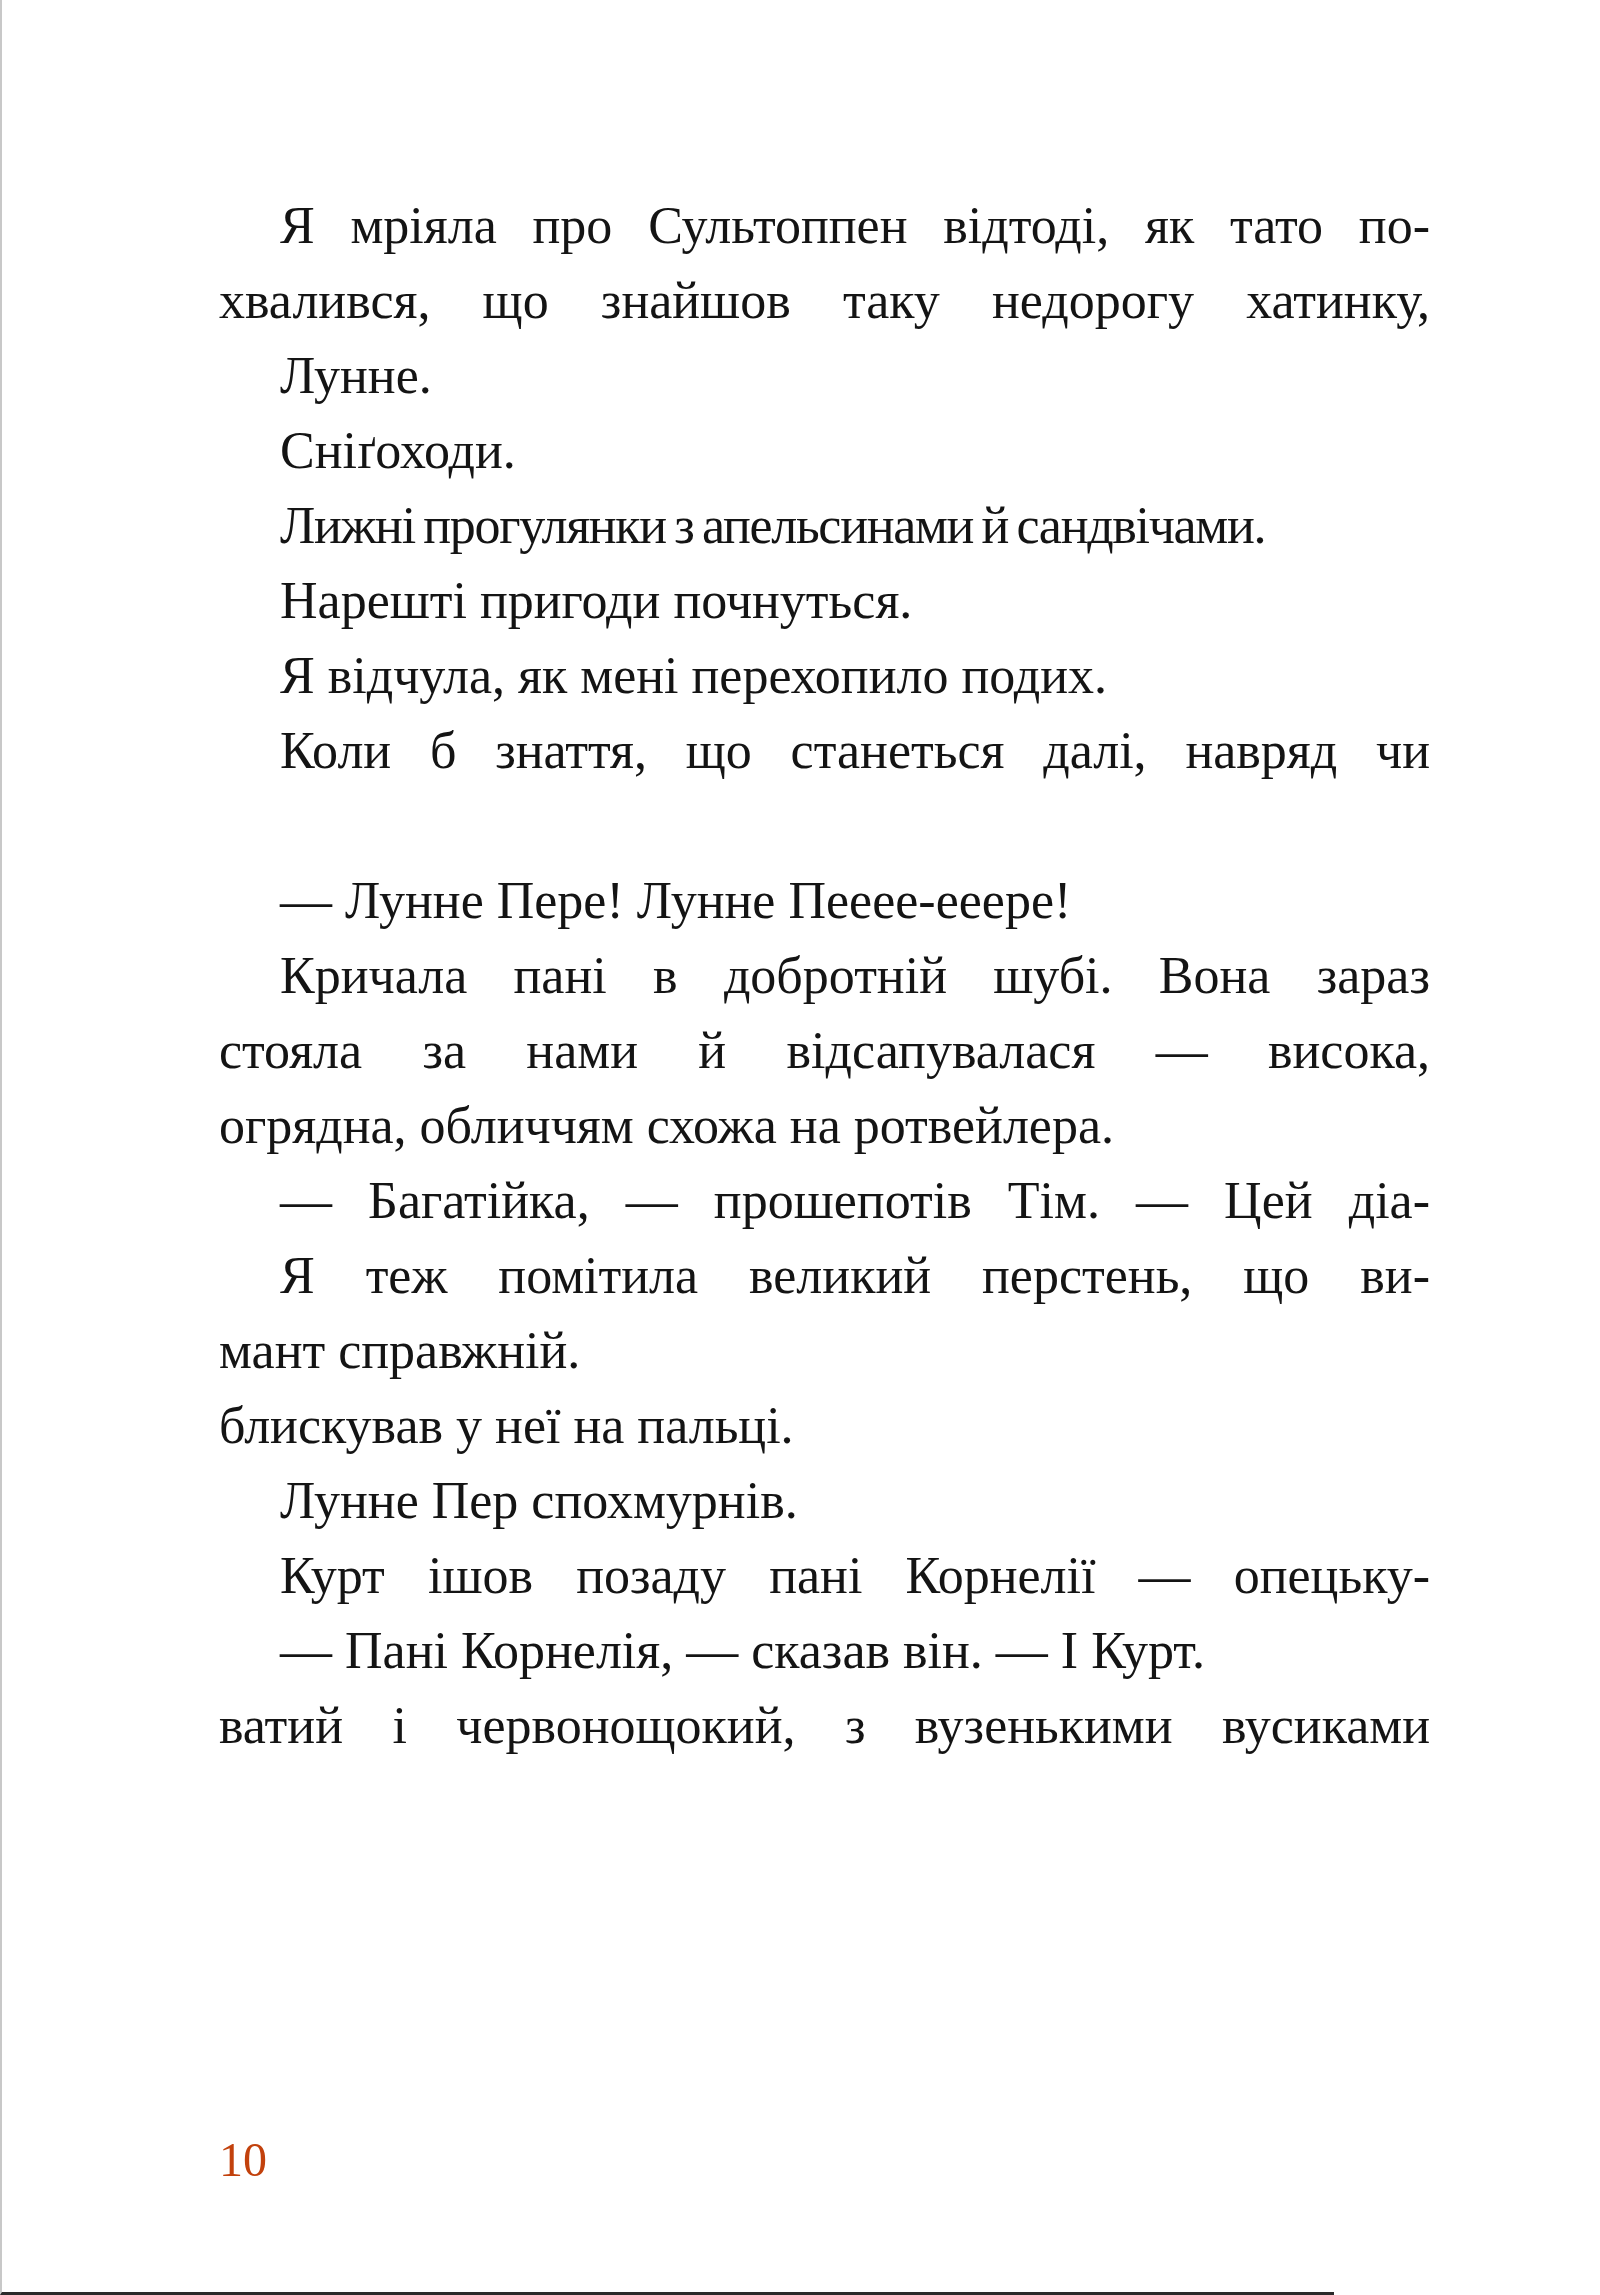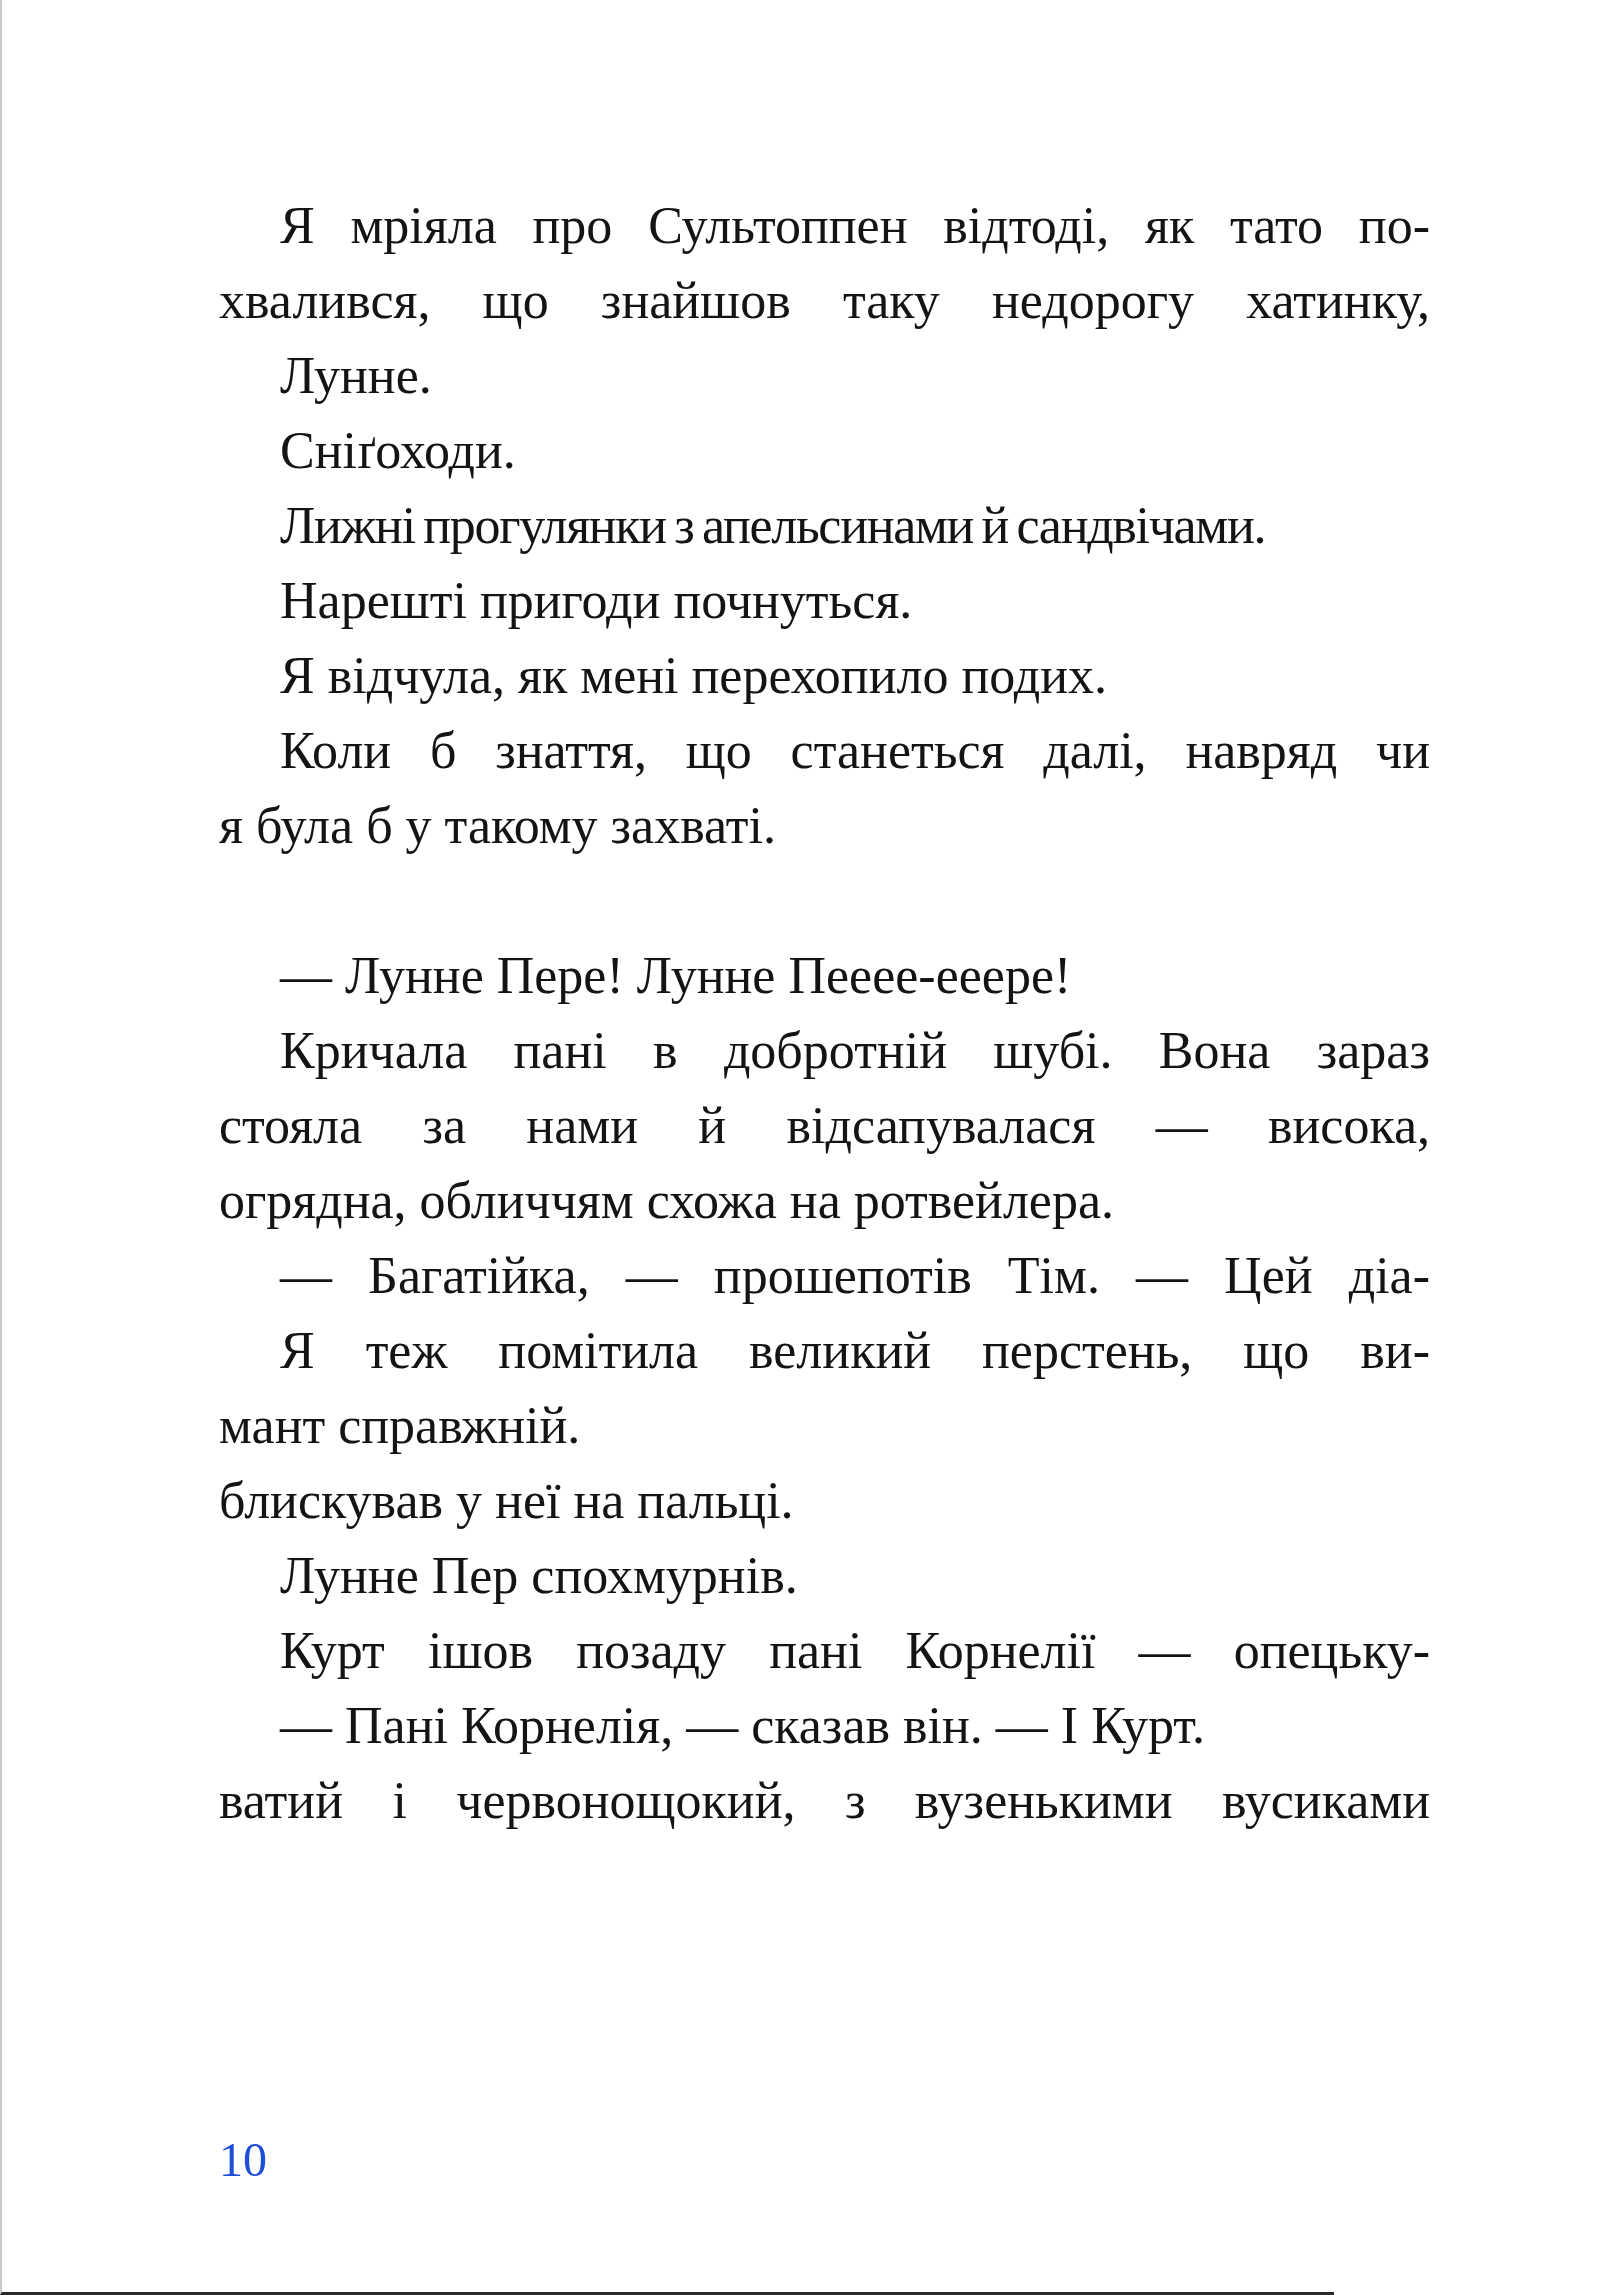--- a/index.html
+++ b/index.html
@@ -56,37 +56,36 @@
     display: block;
     height: 75px;
   }
   .page-number {
     position: absolute;
     left: 217px;
     top: 2131px;
     font-family: "Liberation Serif", "DejaVu Serif", serif;
     font-size: 48px;
     line-height: 58px;
-    color: #1d4ed8;
+    color: #c2410c;
   }
 </style>
 </head>
 <body>
 
 <div class="page">
   <div class="text-block">
     <span class="line indent">Я мріяла про Сультоппен відтоді, як тато по-</span>
     <span class="line">хвалився, що знайшов таку недорогу хатинку,</span>
     <span class="line indent last">Лунне.</span>
     <span class="line indent last">Сніґоходи.</span>
     <span class="line indent last condensed">Лижні прогулянки з апельсинами й сандвічами.</span>
     <span class="line indent last">Нарешті пригоди почнуться.</span>
     <span class="line indent last">Я відчула, як мені перехопило подих.</span>
     <span class="line indent">Коли б знаття, що станеться далі, навряд чи</span>
-    <span class="line last">я була б у такому захваті.</span>
     <span class="blank"></span>
     <span class="line indent last">— Лунне Пере! Лунне Пееее-ееере!</span>
     <span class="line indent">Кричала пані в добротній шубі. Вона зараз</span>
     <span class="line">стояла за нами й відсапувалася — висока,</span>
     <span class="line last">огрядна, обличчям схожа на ротвейлера.</span>
     <span class="line indent">— Багатійка, — прошепотів Тім. — Цей діа-</span>
     <span class="line indent">Я теж помітила великий перстень, що ви-</span>
     <span class="line last">мант справжній.</span>
     <span class="line last">блискував у неї на пальці.</span>
     <span class="line indent last">Лунне Пер спохмурнів.</span>

